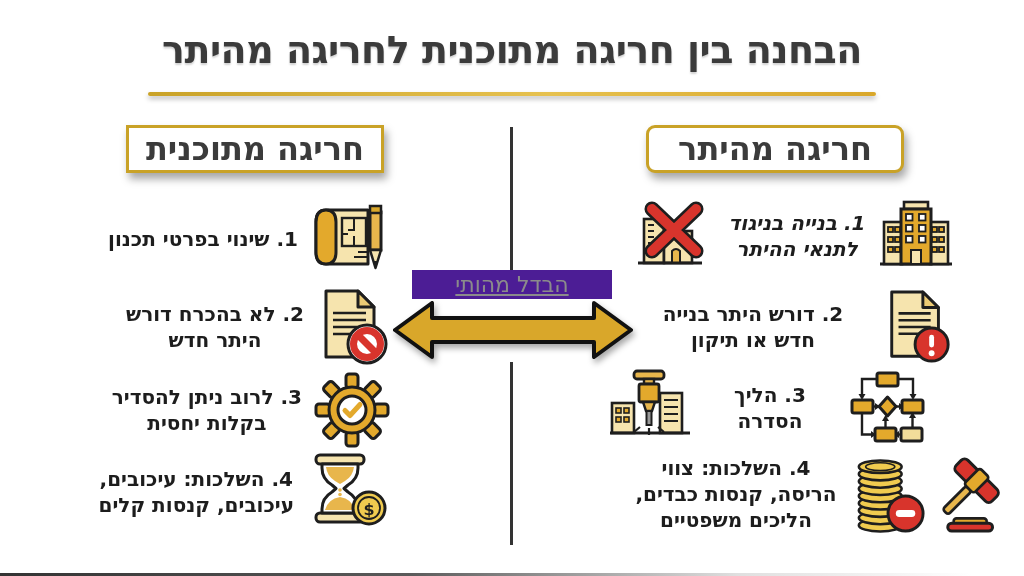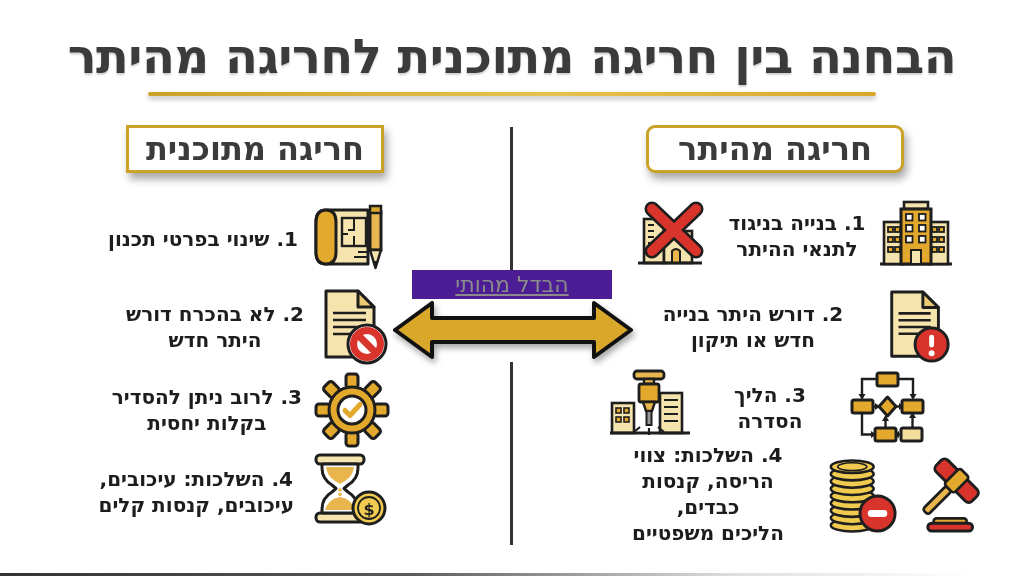--- a/index.html
+++ b/index.html
@@ -3,21 +3,21 @@
 <meta charset="utf-8">
 <style>
   html,body{margin:0;padding:0;background:#e9e9e9;}
   #stage{
     position:relative;width:1024px;height:576px;background:#ffffff;
     font-family:"DejaVu Sans",sans-serif;direction:rtl;overflow:hidden;
     margin:0 auto;
   }
   .title{
     position:absolute;top:28px;left:0;right:0;text-align:center;
-    font-size:48px;font-weight:bold;color:#3b3b3b;letter-spacing:-0.5px;
+    font-size:38px;font-weight:bold;color:#3b3b3b;letter-spacing:-0.5px;
     text-shadow:0 2px 2px rgba(0,0,0,0.18);
   }
   .title-underline{
     position:absolute;top:92px;left:148px;width:728px;height:4px;
     background:linear-gradient(90deg,#c9a227,#e6c14f 55%,#d9a72a);
     border-radius:2px;box-shadow:0 3px 5px rgba(0,0,0,0.28);
   }
   .hdr{
     position:absolute;top:125px;width:258px;height:48px;background:#fff;
     border:3px solid #c9a227;display:flex;align-items:center;justify-content:center;
@@ -59,21 +59,21 @@
   <div class="div-seg seg-bottom"></div>
 
   <div class="center-label">הבדל מהותי</div>
 
   <div class="big-arrow">
     <svg width="242" height="68" viewBox="0 0 242 68">
       <path d="M3 34 L40 7 V22 H202 V7 L239 34 L202 61 V46 H40 V61 Z" fill="#D9A72A" stroke="#111" stroke-width="4" stroke-linejoin="round"></path>
     </svg>
   </div>
 
-  <div class="row" style="left:636px;top:196px;width:318px;height:80px;">
+  <div class="row" style="left:636px;top:196px;width:318px;height:80px;font-style:italic;">
     <svg class="icon" width="76" height="76" viewBox="0 0 76 76">
       <line x1="2" y1="66" x2="74" y2="66" stroke="#1e1e1e" stroke-width="3"></line>
       <rect x="6" y="24" width="18" height="42" fill="#F6E4AE" stroke="#1e1e1e" stroke-width="2.6"></rect>
       <rect x="52" y="24" width="18" height="42" fill="#F6E4AE" stroke="#1e1e1e" stroke-width="2.6"></rect>
       <g fill="#E3A92C" stroke="#1e1e1e" stroke-width="1.8">
         <rect x="10" y="29" width="5" height="5"></rect>
           <rect x="17" y="29" width="5" height="5"></rect>
         <rect x="10" y="39" width="5" height="5"></rect>
           <rect x="17" y="39" width="5" height="5"></rect>
         <rect x="10" y="49" width="5" height="5"></rect>
@@ -176,21 +176,21 @@
       <line x1="2" y1="64" x2="82" y2="64" stroke="#1e1e1e" stroke-width="3"></line>
       <rect x="26" y="2" width="30" height="8" rx="3" fill="#E8B64C" stroke="#1e1e1e" stroke-width="2.8"></rect>
       <rect x="36" y="10" width="10" height="5" fill="#E8B64C" stroke="#1e1e1e" stroke-width="2.4"></rect>
       <rect x="31" y="15" width="20" height="18" rx="2" fill="#E3A92C" stroke="#1e1e1e" stroke-width="2.8"></rect>
       <path d="M35 33 H47 L44 42 H38 Z" fill="#E8B64C" stroke="#1e1e1e" stroke-width="2.4"></path>
       <rect x="38.5" y="42" width="5" height="14" fill="#9a9a9a" stroke="#1e1e1e" stroke-width="2"></rect>
       <path d="M32 58 l-6 5 M50 58 l6 5 M41 59 v7" stroke="#1e1e1e" stroke-width="2.2" fill="none"></path>
     </svg>
   </div>
 
-  <div class="row" style="left:612px;top:444px;width:382px;height:100px;gap:20px;">
+  <div class="row" style="left:632px;top:444px;width:382px;height:100px;gap:12px;">
     <svg class="icon" width="76" height="80" viewBox="0 0 78 80">
       <g transform="rotate(45 40 26)">
         <rect x="36" y="38" width="8" height="34" rx="3" fill="#E8B64C" stroke="#1e1e1e" stroke-width="2.8"></rect>
         <rect x="14" y="18" width="52" height="17" rx="5" fill="#D8342C" stroke="#1e1e1e" stroke-width="3"></rect>
         <rect x="33" y="15" width="14" height="23" rx="3" fill="#E3A92C" stroke="#1e1e1e" stroke-width="2.8"></rect>
       </g>
       <rect x="16" y="65" width="34" height="6" rx="3" fill="#E3A92C" stroke="#1e1e1e" stroke-width="2.6"></rect>
       <rect x="10" y="70" width="46" height="8" rx="4" fill="#D8342C" stroke="#1e1e1e" stroke-width="3"></rect>
     </svg>
     <svg class="icon" width="74" height="82" viewBox="0 0 76 82">

